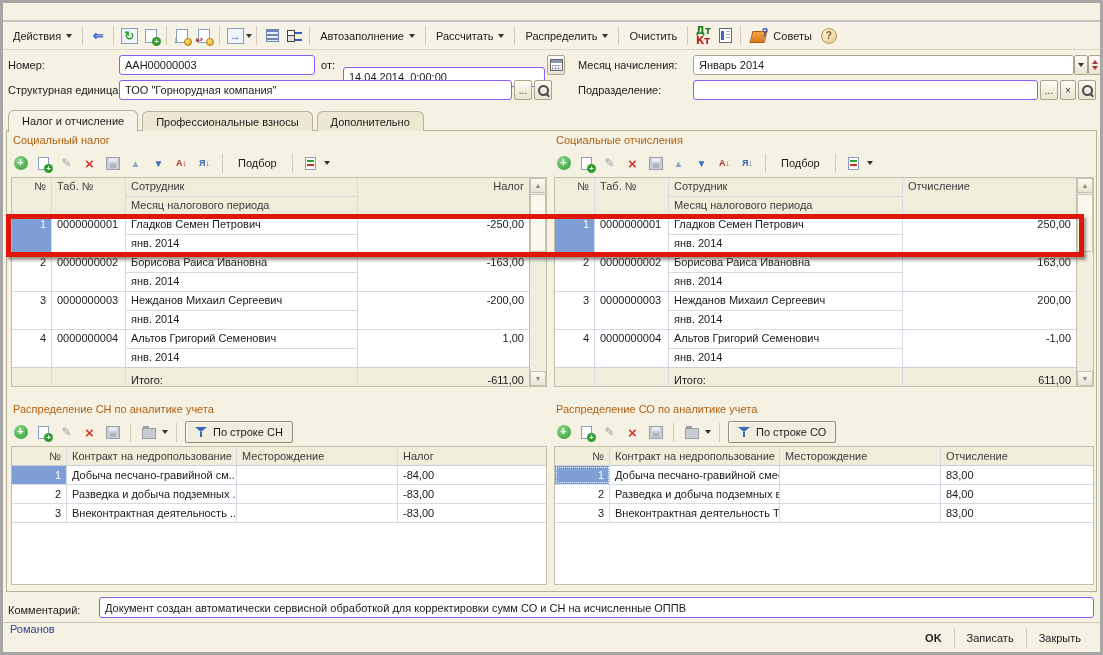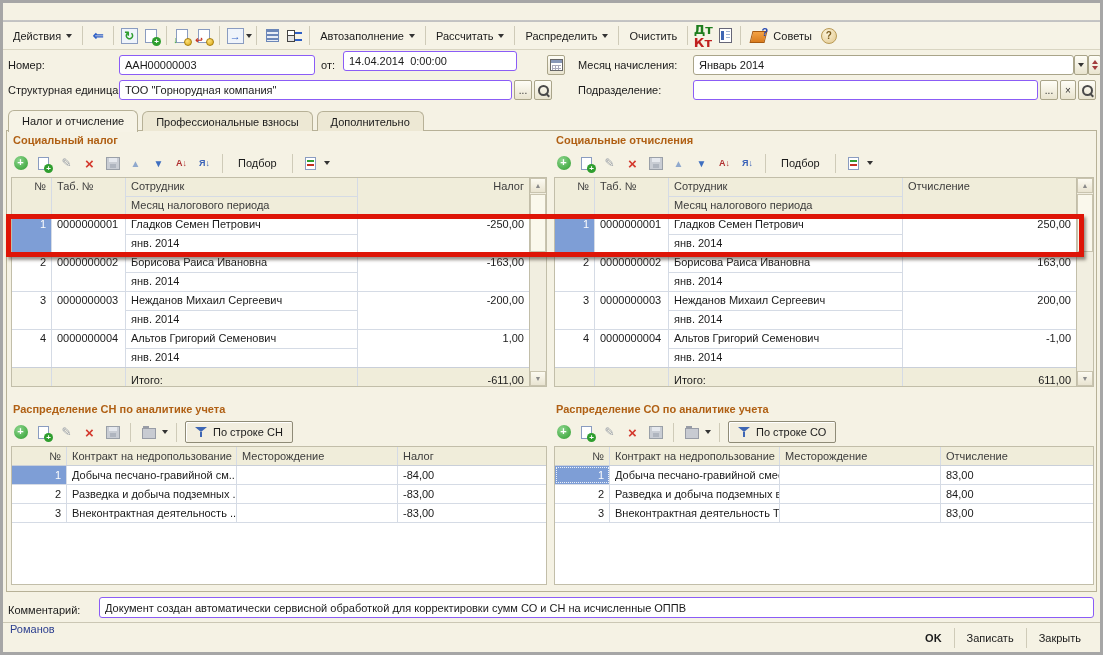--- a/index.html
+++ b/index.html
@@ -26,21 +26,21 @@
   .badge-plus{position:absolute;right:-5px;bottom:-4px;width:9px;height:9px;border-radius:50%;background:#2F9E2F;color:#fff;font-size:8px;line-height:9px;text-align:center;font-weight:bold}
   .badge-coin{position:absolute;right:-5px;bottom:-4px;width:8px;height:8px;border-radius:50%;background:radial-gradient(circle at 35% 30%,#FFE27A,#D8A718);border:1px solid #A87E0C}
   .badge-garrow{position:absolute;left:-4px;bottom:-3px;color:#2F9E2F;font-size:9px;font-weight:bold}
   .badge-rarrow{position:absolute;left:-4px;bottom:-3px;color:#C43020;font-size:9px;font-weight:bold}
   .i-goto{color:#2E5FC6;font-weight:bold;font-size:11px}
   .i-rows{width:13px;height:13px;border:1px solid #6C87B8;background:repeating-linear-gradient(#6C87B8 0 2px,#E8EDF5 2px 4px)}
   .i-checkrows{position:relative;width:15px;height:13px}
   .i-checkrows::before{content:"";position:absolute;left:0;top:1px;width:6px;height:5px;border:1px solid #444;background:#fff}
   .i-checkrows::after{content:"";position:absolute;left:0;bottom:0;width:6px;height:5px;border:1px solid #444;background:#E3E3E3}
   .i-checkrows .bars{position:absolute;right:0;top:3px;width:7px;height:2px;background:#2E5FC6;box-shadow:0 7px 0 #2E5FC6}
-  .i-dtkt{display:flex;flex-direction:column;line-height:1;font-weight:bold;font-size:13px;font-family:"DejaVu Sans",sans-serif}
+  .i-dtkt{display:flex;flex-direction:column;line-height:1;font-weight:bold;font-size:10px;font-family:"DejaVu Sans",sans-serif}
   .i-dtkt .dt{color:#1E7E1E}.i-dtkt .kt{color:#C02020}
   .i-report{position:relative;width:13px;height:15px;border:1px solid #667;background:#fff}
   .i-report::before{content:"";position:absolute;left:1px;top:2px;bottom:2px;width:3px;background:#3E66B4}
   .i-report::after{content:"";position:absolute;left:6px;right:1px;top:2px;bottom:2px;background:repeating-linear-gradient(#9FB4D4 0 1px,transparent 1px 3px)}
   .i-tips{position:relative;width:17px;height:15px;flex:none}
   .i-tips::before{content:"";position:absolute;left:0;bottom:0;width:13px;height:10px;background:linear-gradient(#F4A243,#D97C1E);border:1px solid #A85A10;transform:skewX(-14deg)}
   .i-tips .q{position:absolute;right:0;top:-2px;color:#2446B0;font-weight:bold;font-size:11px}
   .i-help{width:16px;height:16px;border-radius:50%;background:radial-gradient(circle at 35% 30%,#FBF3D9,#E2C78C);border:1px solid #B99A55;color:#7A5B1E;font-weight:bold;font-size:10px;display:flex;align-items:center;justify-content:center}
   
   .flabel{position:absolute;height:20px;line-height:20px;white-space:nowrap}
@@ -54,21 +54,21 @@
   .i-lens::before{content:"";position:absolute;left:1px;top:1px;width:7px;height:7px;border:2px solid #4A4A4A;border-radius:50%}
   .i-lens::after{content:"";position:absolute;right:0;bottom:1px;width:5px;height:2px;background:#4A4A4A;transform:rotate(45deg)}
   .spin{position:absolute;width:13px;height:20px;border:1px solid #A9A489;border-radius:2px;background:linear-gradient(#FEFDF6,#E9E4CF);display:flex;flex-direction:column;align-items:center;justify-content:center;gap:2px}
   .tri-up{width:0;height:0;border-left:3px solid transparent;border-right:3px solid transparent;border-bottom:4px solid #A23C3C}
   .tri-dn{width:0;height:0;border-left:3px solid transparent;border-right:3px solid transparent;border-top:4px solid #A23C3C}
   
   .tabs{position:absolute;left:8px;top:108px;height:23px;display:flex;align-items:flex-end;z-index:6}
   .tab{padding:4px 13px 3px;border:1px solid #B7B197;border-bottom:none;border-radius:6px 6px 0 0;background:#EDE8D4;margin-right:4px;white-space:nowrap}
   .tab.active{background:#F6F3E6;position:relative;top:1px;padding-bottom:5px}
   .tabpage{position:absolute;left:6px;top:130px;width:1091px;height:462px;border:1px solid #B7B197;background:#F5F2E4;z-index:3}
-  .pcap{position:absolute;font-weight:bold;color:#B06014;white-space:nowrap}
+  .pcap{position:absolute;font-weight:normal;color:#B06014;white-space:nowrap}
   .pt{position:absolute;display:flex;align-items:center;gap:4px;height:26px}
   .pti{width:19px;height:19px;display:flex;align-items:center;justify-content:center;font-weight:bold;flex:none}
   .i-add{width:14px;height:14px;border-radius:50%;background:radial-gradient(circle at 35% 30%,#8BD48B,#2F9E2F);color:#fff;font:bold 11px/13px "Liberation Sans",sans-serif;text-align:center}
   .i-copy{position:relative;width:11px;height:13px;background:#fff;border:1px solid #8A9CC0}
   .i-edit{color:#9AA0A8;font-size:12px;font-weight:normal}
   .i-del{color:#D43A2E;font-size:15px;font-weight:bold;line-height:1}
   .i-save{width:14px;height:13px;background:#C9CDD4;border:1px solid #9AA0A8;position:relative}
   .i-save::before{content:"";position:absolute;left:2px;right:2px;top:0;height:4px;background:#E6E9EE}
   .i-save::after{content:"";position:absolute;left:3px;right:3px;bottom:1px;height:4px;background:#AFB5BF}
   .i-up{color:#90A9CD;font-size:10px}
@@ -229,21 +229,21 @@
       <span>Советы</span>
     </span>
   <span class="tbi">
       <span class="i-help">?</span>
     </span>
 </div>
 
 <span class="flabel" style="left:8px;top:55px">Номер:</span>
 <input class="finput" style="left: 119px; top: 55px; width: 196px;" readonly="" value="ААН00000003">
 <span class="flabel" style="left:321px;top:55px">от:</span>
-<input class="finput" style="left: 343px; top: 51px; width: 174px;" readonly="" value="14.04.2014  0:00:00">
+<input class="finput" style="left: 343px; top: 67px; width: 202px;" readonly="" value="14.04.2014  0:00:00">
 <span class="fbtn" style="left:547px;top:55px;width:18px">
     <span class="i-cal"></span>
   </span>
 <span class="flabel" style="left:578px;top:55px">Месяц начисления:</span>
 <div class="combo" style="left:693px;top:55px;width:381px">Январь 2014</div>
 <span class="fbtn" style="left:1074px;top:55px;width:14px">
     <span class="caret"></span>
   </span>
 <span class="spin" style="left:1088px;top:55px">
     <span class="tri-up"></span>

